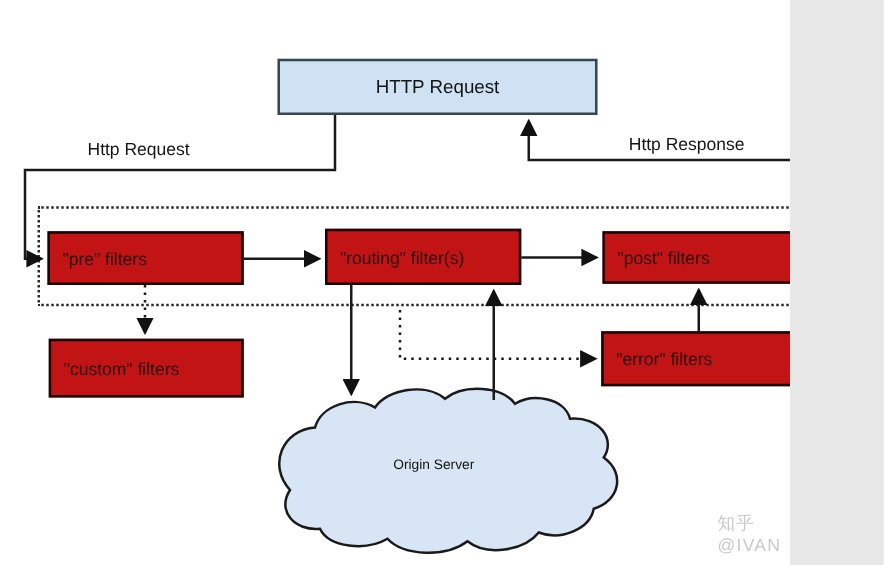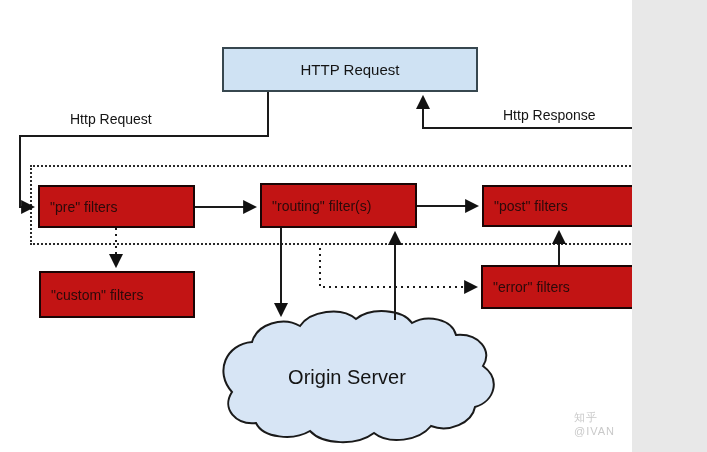--- a/index.html
+++ b/index.html
@@ -63,27 +63,27 @@
     font-size:14px;
     color:#141414;
     white-space:nowrap;
   }
   .lbl-request {left:70px;  top:111px;}
   .lbl-response{left:503px; top:107px;text-align:center;}
   .cloud-label{
     position:absolute;
     left:262px; top:366px; width:170px;
     text-align:center;
-    font-size:20px;
+    font-size:11px;
     color:#141414;
   }
   .watermark{
     position:absolute;
     left:574px; top:410px;
-    font-size:11px;
+    font-size:14px;
     color:var(--watermark);
     letter-spacing:1px;
   }
   svg.overlay{
     position:absolute;
     left:0; top:0;
     pointer-events:none;
   }
   svg.overlay .wire{
     fill:none;

